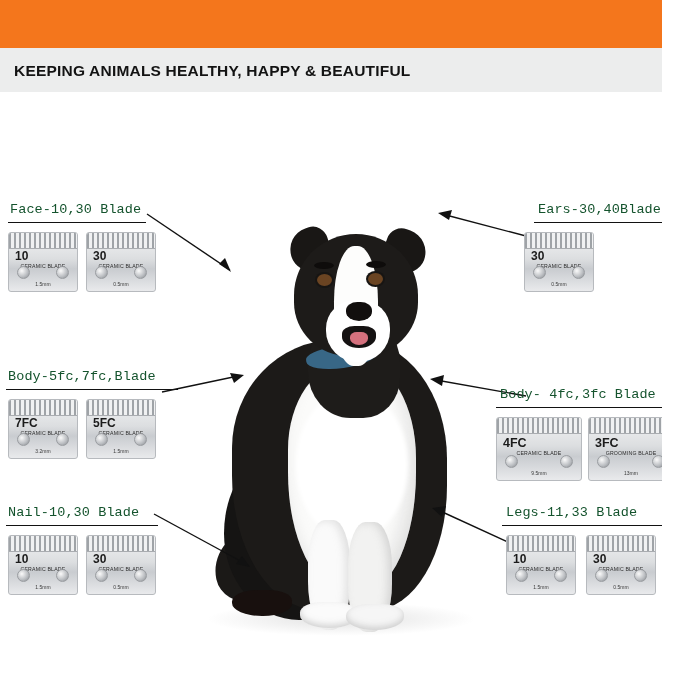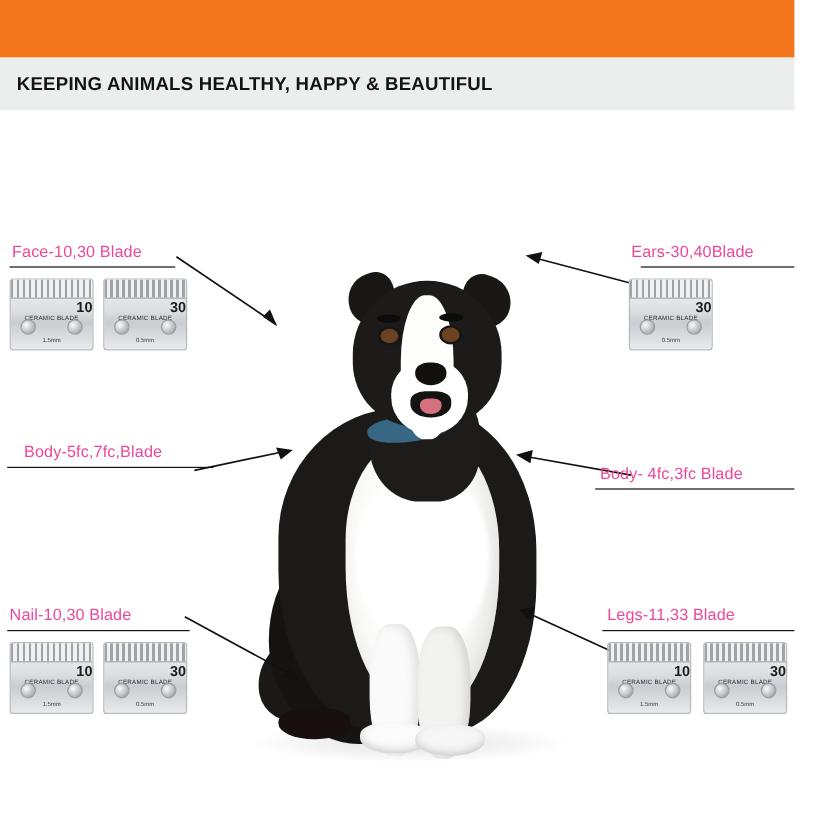--- a/index.html
+++ b/index.html
@@ -206,22 +206,22 @@
   .d-brow-r {
     left: 170px; top: 111px; width: 20px; height: 7px;
     background: #0e0c0b;
     border-radius: 50%;
   }
 
   
   .label {
     position: absolute;
     font-size: 13.5px;
-    color: #ec4899;
-    font-family: Liberation Sans, sans-serif;
+    color: #14532d;
+    font-family: Liberation Mono, monospace;
     white-space: nowrap;
     letter-spacing: 0.1px;
   }
   .label-rule {
     position: absolute;
     height: 1px;
     background: #121212;
   }
 
   
@@ -243,21 +243,21 @@
     background:
       repeating-linear-gradient(90deg,
         #9fa3a7 0px, #9fa3a7 2px,
         #f0f1f2 2px, #f0f1f2 5px);
     border-bottom: 1px solid #a9acb0;
   }
   .blade .num {
     position: absolute;
     left: 6px; right: 0;
     top: 16px;
-    text-align: right;
+    text-align: left;
     font-size: 12px;
     font-weight: bold;
     color: #1b1b1b;
     font-family: "Liberation Sans", sans-serif;
   }
   .blade .kind {
     position: absolute;
     left: 0; right: 0;
     top: 30px;
     text-align: center;
@@ -389,38 +389,74 @@
       <div class="blade" style="left:78px; top:0px;">
         <div class="teeth"></div>
         <div class="num">30</div>
         <div class="kind">CERAMIC BLADE</div>
         <div class="screw-l"></div>
         <div class="screw-r"></div>
         <div class="mm">0.5mm</div>
       </div>
     </div>
 
-    <div class="label" style="left:526px; top:110px;">Ears-30,40Blade</div>
+    <div class="label" style="left:538px; top:110px;">Ears-30,40Blade</div>
     <div class="label-rule" style="left:534px; top:130px; width:138px;"></div>
     <div class="blade-group" style="left:524px; top:140px; width:150px; height:64px;">
       <div class="blade" style="left:0px; top:0px;">
         <div class="teeth"></div>
         <div class="num">30</div>
         <div class="kind">CERAMIC BLADE</div>
         <div class="screw-l"></div>
         <div class="screw-r"></div>
         <div class="mm">0.5mm</div>
       </div>
     </div>
 
-    <div class="label" style="left:20px; top:277px;">Body-5fc,7fc,Blade</div>
+    <div class="label" style="left:8px; top:277px;">Body-5fc,7fc,Blade</div>
     <div class="label-rule" style="left:6px; top:297px; width:172px;"></div>
+    <div class="blade-group" style="left:8px; top:307px; width:150px; height:64px;">
+      <div class="blade" style="left:0px; top:0px;">
+        <div class="teeth"></div>
+        <div class="num">7FC</div>
+        <div class="kind">CERAMIC BLADE</div>
+        <div class="screw-l"></div>
+        <div class="screw-r"></div>
+        <div class="mm">3.2mm</div>
+      </div>
+      <div class="blade" style="left:78px; top:0px;">
+        <div class="teeth"></div>
+        <div class="num">5FC</div>
+        <div class="kind">CERAMIC BLADE</div>
+        <div class="screw-l"></div>
+        <div class="screw-r"></div>
+        <div class="mm">1.5mm</div>
+      </div>
+    </div>
 
     <div class="label" style="left:500px; top:295px;">Body- 4fc,3fc Blade</div>
     <div class="label-rule" style="left:496px; top:315px; width:178px;"></div>
+    <div class="blade-group" style="left:496px; top:325px; width:180px; height:68px;">
+      <div class="blade wide" style="left:0px; top:0px;">
+        <div class="teeth"></div>
+        <div class="num">4FC</div>
+        <div class="kind">CERAMIC BLADE</div>
+        <div class="screw-l"></div>
+        <div class="screw-r"></div>
+        <div class="mm">9.5mm</div>
+      </div>
+      <div class="blade wide" style="left:92px; top:0px;">
+        <div class="teeth"></div>
+        <div class="num">3FC</div>
+        <div class="kind">GROOMING BLADE</div>
+        <div class="screw-l"></div>
+        <div class="screw-r"></div>
+        <div class="mm">13mm</div>
+      </div>
+    </div>
 
     <div class="label" style="left:8px; top:413px;">Nail-10,30 Blade</div>
     <div class="label-rule" style="left:6px; top:433px; width:152px;"></div>
     <div class="blade-group" style="left:8px; top:443px; width:150px; height:64px;">
       <div class="blade" style="left:0px; top:0px;">
         <div class="teeth"></div>
         <div class="num">10</div>
         <div class="kind">CERAMIC BLADE</div>
         <div class="screw-l"></div>
         <div class="screw-r"></div>

